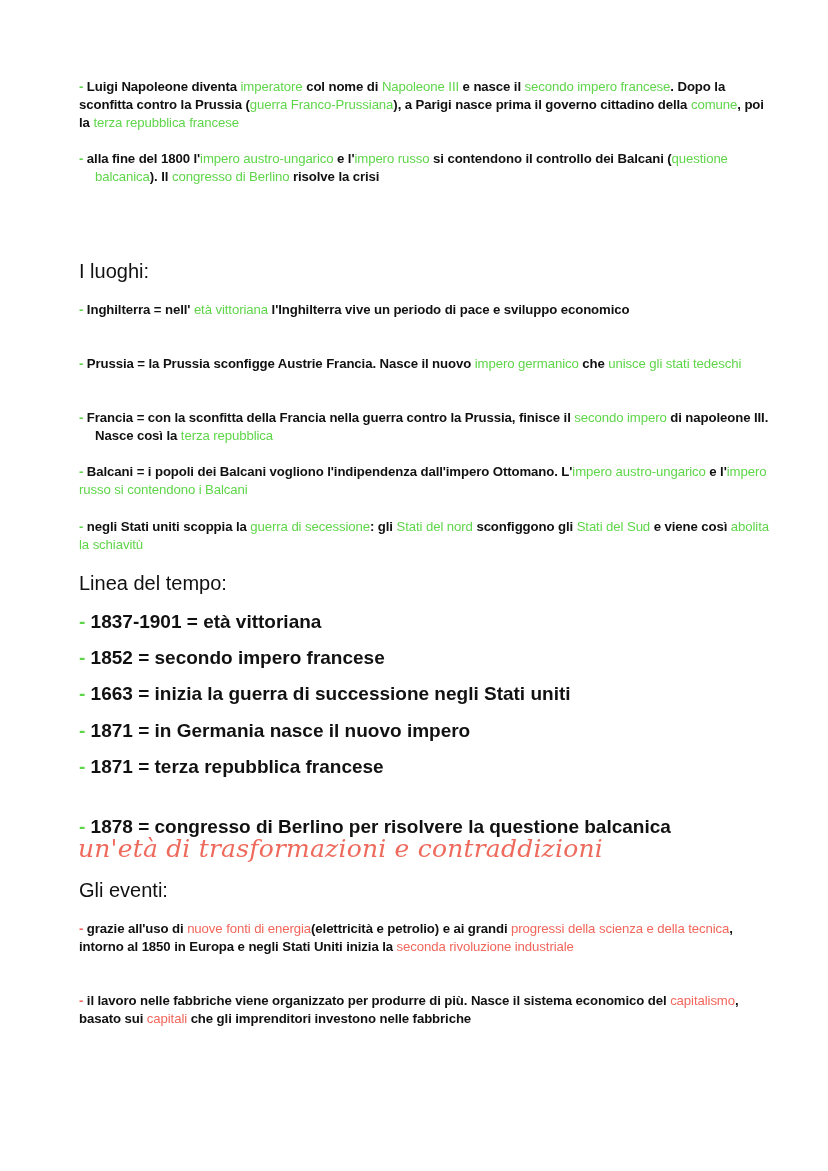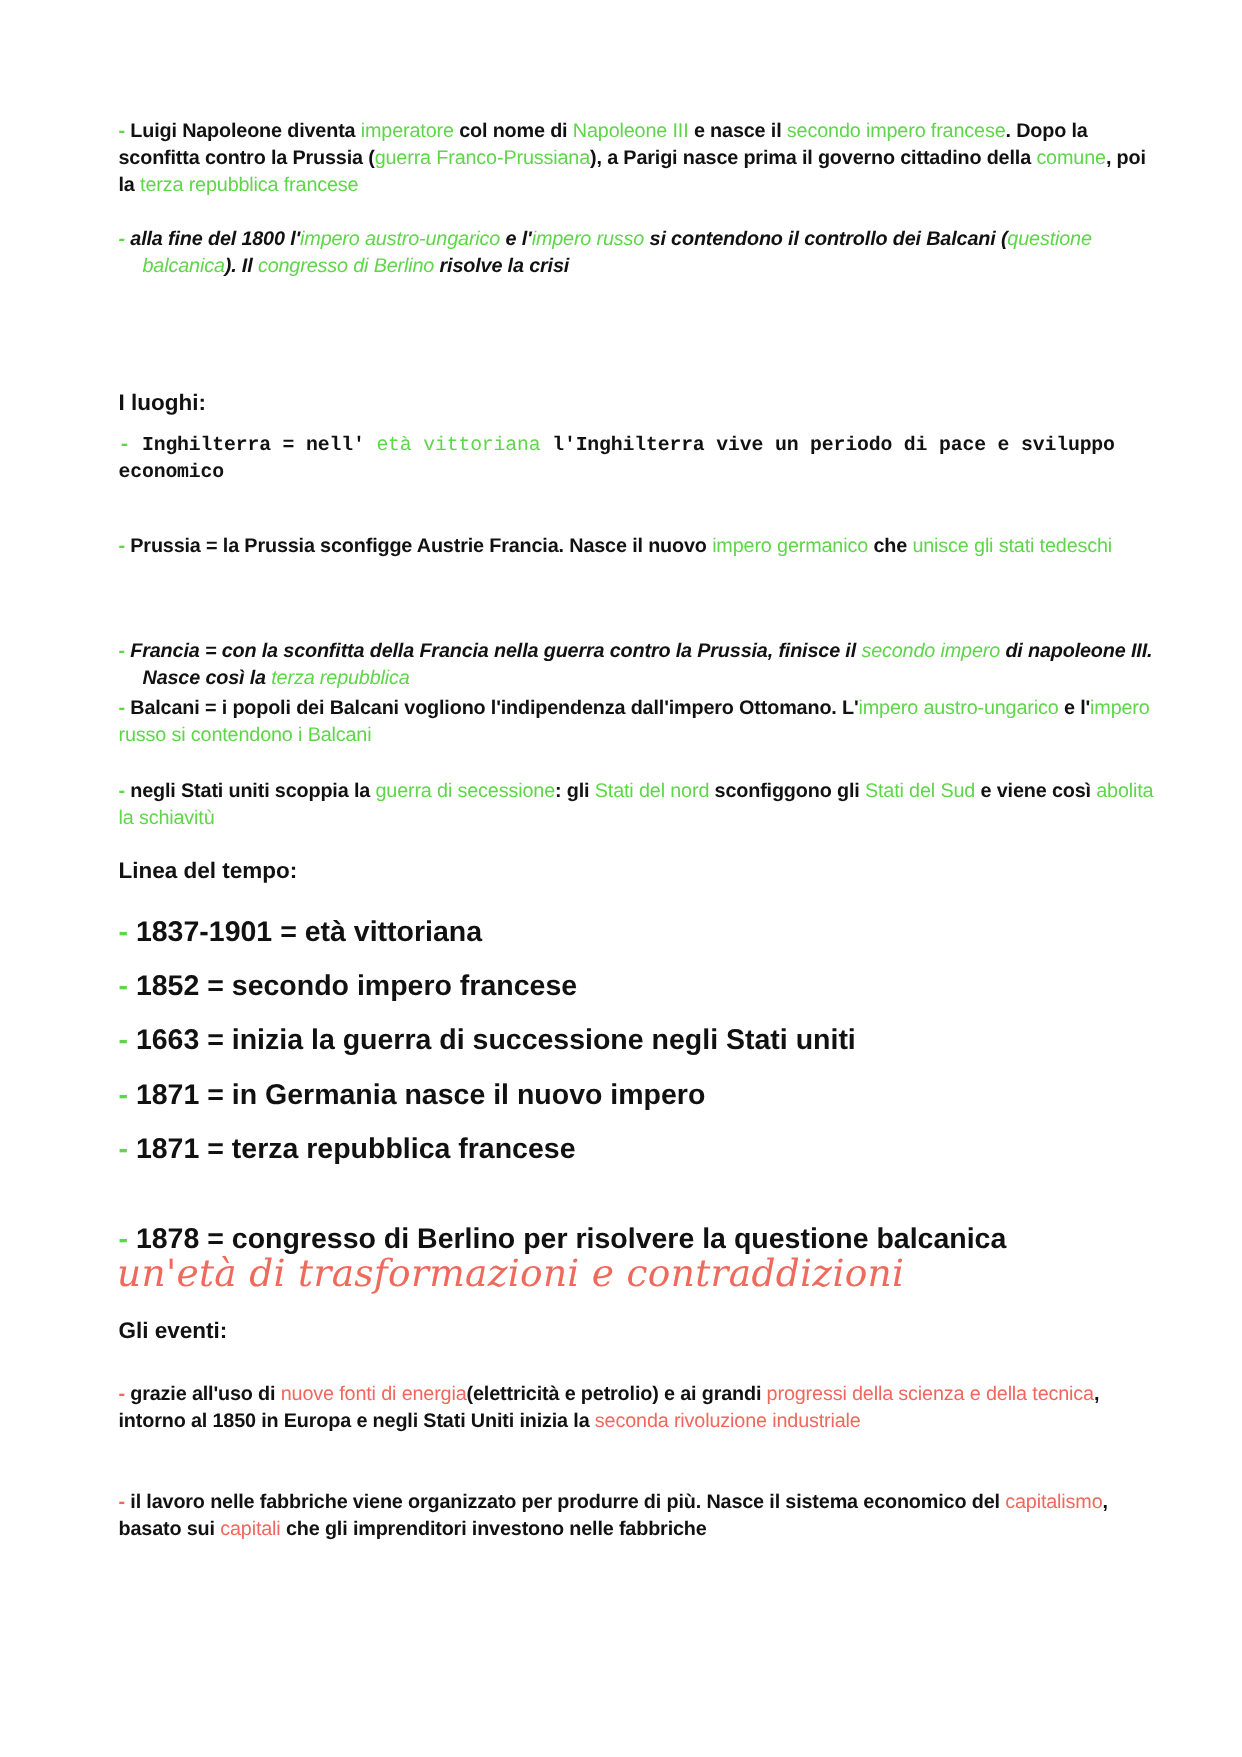--- a/index.html
+++ b/index.html
@@ -14,30 +14,30 @@
     .page { position: absolute; left: 0; top: 0; width: 736px; height: 1171px; }
     .para {
       position: absolute;
       left: 79px;
       width: 690px;
       font-size: 13.2px;
       line-height: 18px;
       font-weight: bold;
       letter-spacing: -0.1px;
     }
-    .para.indent { padding-left: 16px; text-indent: -16px; left: 79px; font-style: italic; }
+    .para.indent { padding-left: 16px; text-indent: -16px; left: 79px; }
     .g { color: #5fd64a; font-weight: normal; }
     .r { color: #f2665b; font-weight: normal; }
     .dash-g { color: #5fd64a; }
     .dash-r { color: #f2665b; }
     .heading {
       position: absolute;
       left: 79px;
-      font-size: 15px;
-      font-weight: bold;
+      font-size: 20px;
+      font-weight: normal;
       color: #111;
     }
     .script-title {
       position: absolute;
       left: 78px;
       top: 834px;
       font-family: "DejaVu Serif", serif;
       font-style: italic;
       font-size: 25px;
       color: #ee6a5c;
@@ -54,23 +54,23 @@
 </head>
 <body>
 
 <div class="page">
 
   <div class="para" style="top:78px;"><span class="dash-g">- </span><span> Luigi Napoleone diventa </span><span class="g">imperatore</span><span> col nome di </span><span class="g">Napoleone III</span><span> e nasce il </span><span class="g">secondo impero francese</span><span>. Dopo la sconfitta contro la Prussia (</span><span class="g">guerra Franco-Prussiana</span><span>), a Parigi nasce prima il governo cittadino della </span><span class="g">comune</span><span>, poi la  </span><span class="g">terza repubblica francese</span></div>
   <div class="para indent" style="top:150px;"><span class="dash-g">-  </span><span> alla fine del 1800 l'</span><span class="g">impero austro-ungarico</span><span> e l'</span><span class="g">impero russo</span><span> si contendono il controllo dei Balcani (</span><span class="g">questione balcanica</span><span>). Il  </span><span class="g">congresso di Berlino</span><span> risolve la crisi</span></div>
 
   <div class="heading" style="top:260px;">I luoghi:</div>
 
-  <div class="para" style="top:288px;font-family:Liberation Mono, monospace;"><span class="dash-g">- </span><span>Inghilterra = nell' </span><span class="g">età vittoriana</span><span> l'Inghilterra vive un periodo di pace e sviluppo economico</span></div>
+  <div class="para" style="top:301px;"><span class="dash-g">- </span><span>Inghilterra = nell' </span><span class="g">età vittoriana</span><span> l'Inghilterra vive un periodo di pace e sviluppo economico</span></div>
   <div class="para" style="top:355px;"><span class="dash-g">- </span><span>Prussia = la Prussia sconfigge Austrie Francia. Nasce il nuovo </span><span class="g">impero germanico</span><span> che </span><span class="g">unisce gli stati tedeschi</span></div>
-  <div class="para indent" style="top:409px;margin-top:16px;"><span class="dash-g">-  </span><span>Francia = con la sconfitta della Francia nella guerra contro la Prussia, finisce il </span><span class="g">secondo impero</span><span> di napoleone III. Nasce così la </span><span class="g">terza repubblica</span></div>
+  <div class="para indent" style="top:409px;"><span class="dash-g">-  </span><span>Francia = con la sconfitta della Francia nella guerra contro la Prussia, finisce il </span><span class="g">secondo impero</span><span> di napoleone III. Nasce così la </span><span class="g">terza repubblica</span></div>
   <div class="para" style="top:463px;"><span class="dash-g">- </span><span>Balcani = i popoli dei Balcani vogliono l'indipendenza dall'impero Ottomano. L'</span><span class="g">impero austro-ungarico</span><span>  e l'</span><span class="g">impero russo si contendono i Balcani</span></div>
   <div class="para" style="top:518px;"><span class="dash-g">- </span><span>negli Stati uniti scoppia la </span><span class="g">guerra di secessione</span><span>: gli </span><span class="g">Stati del nord</span><span> sconfiggono gli </span><span class="g">Stati del Sud</span><span> e viene così </span><span class="g">abolita la schiavitù</span></div>
 
   <div class="heading" style="top:572px;">Linea del tempo:</div>
 
   <div class="tl" style="top:613px;"><span class="dash-g">- </span><span>1837-1901 = età vittoriana</span></div>
   <div class="tl" style="top:649px;"><span class="dash-g">-  </span><span> 1852 = secondo impero francese</span></div>
   <div class="tl" style="top:685px;"><span class="dash-g">- </span><span>1663 = inizia la guerra di successione negli Stati uniti</span></div>
   <div class="tl" style="top:722px;"><span class="dash-g">- </span><span>1871 = in Germania nasce il nuovo impero</span></div>
   <div class="tl" style="top:758px;"><span class="dash-g">- </span><span>1871 = terza repubblica francese</span></div>

